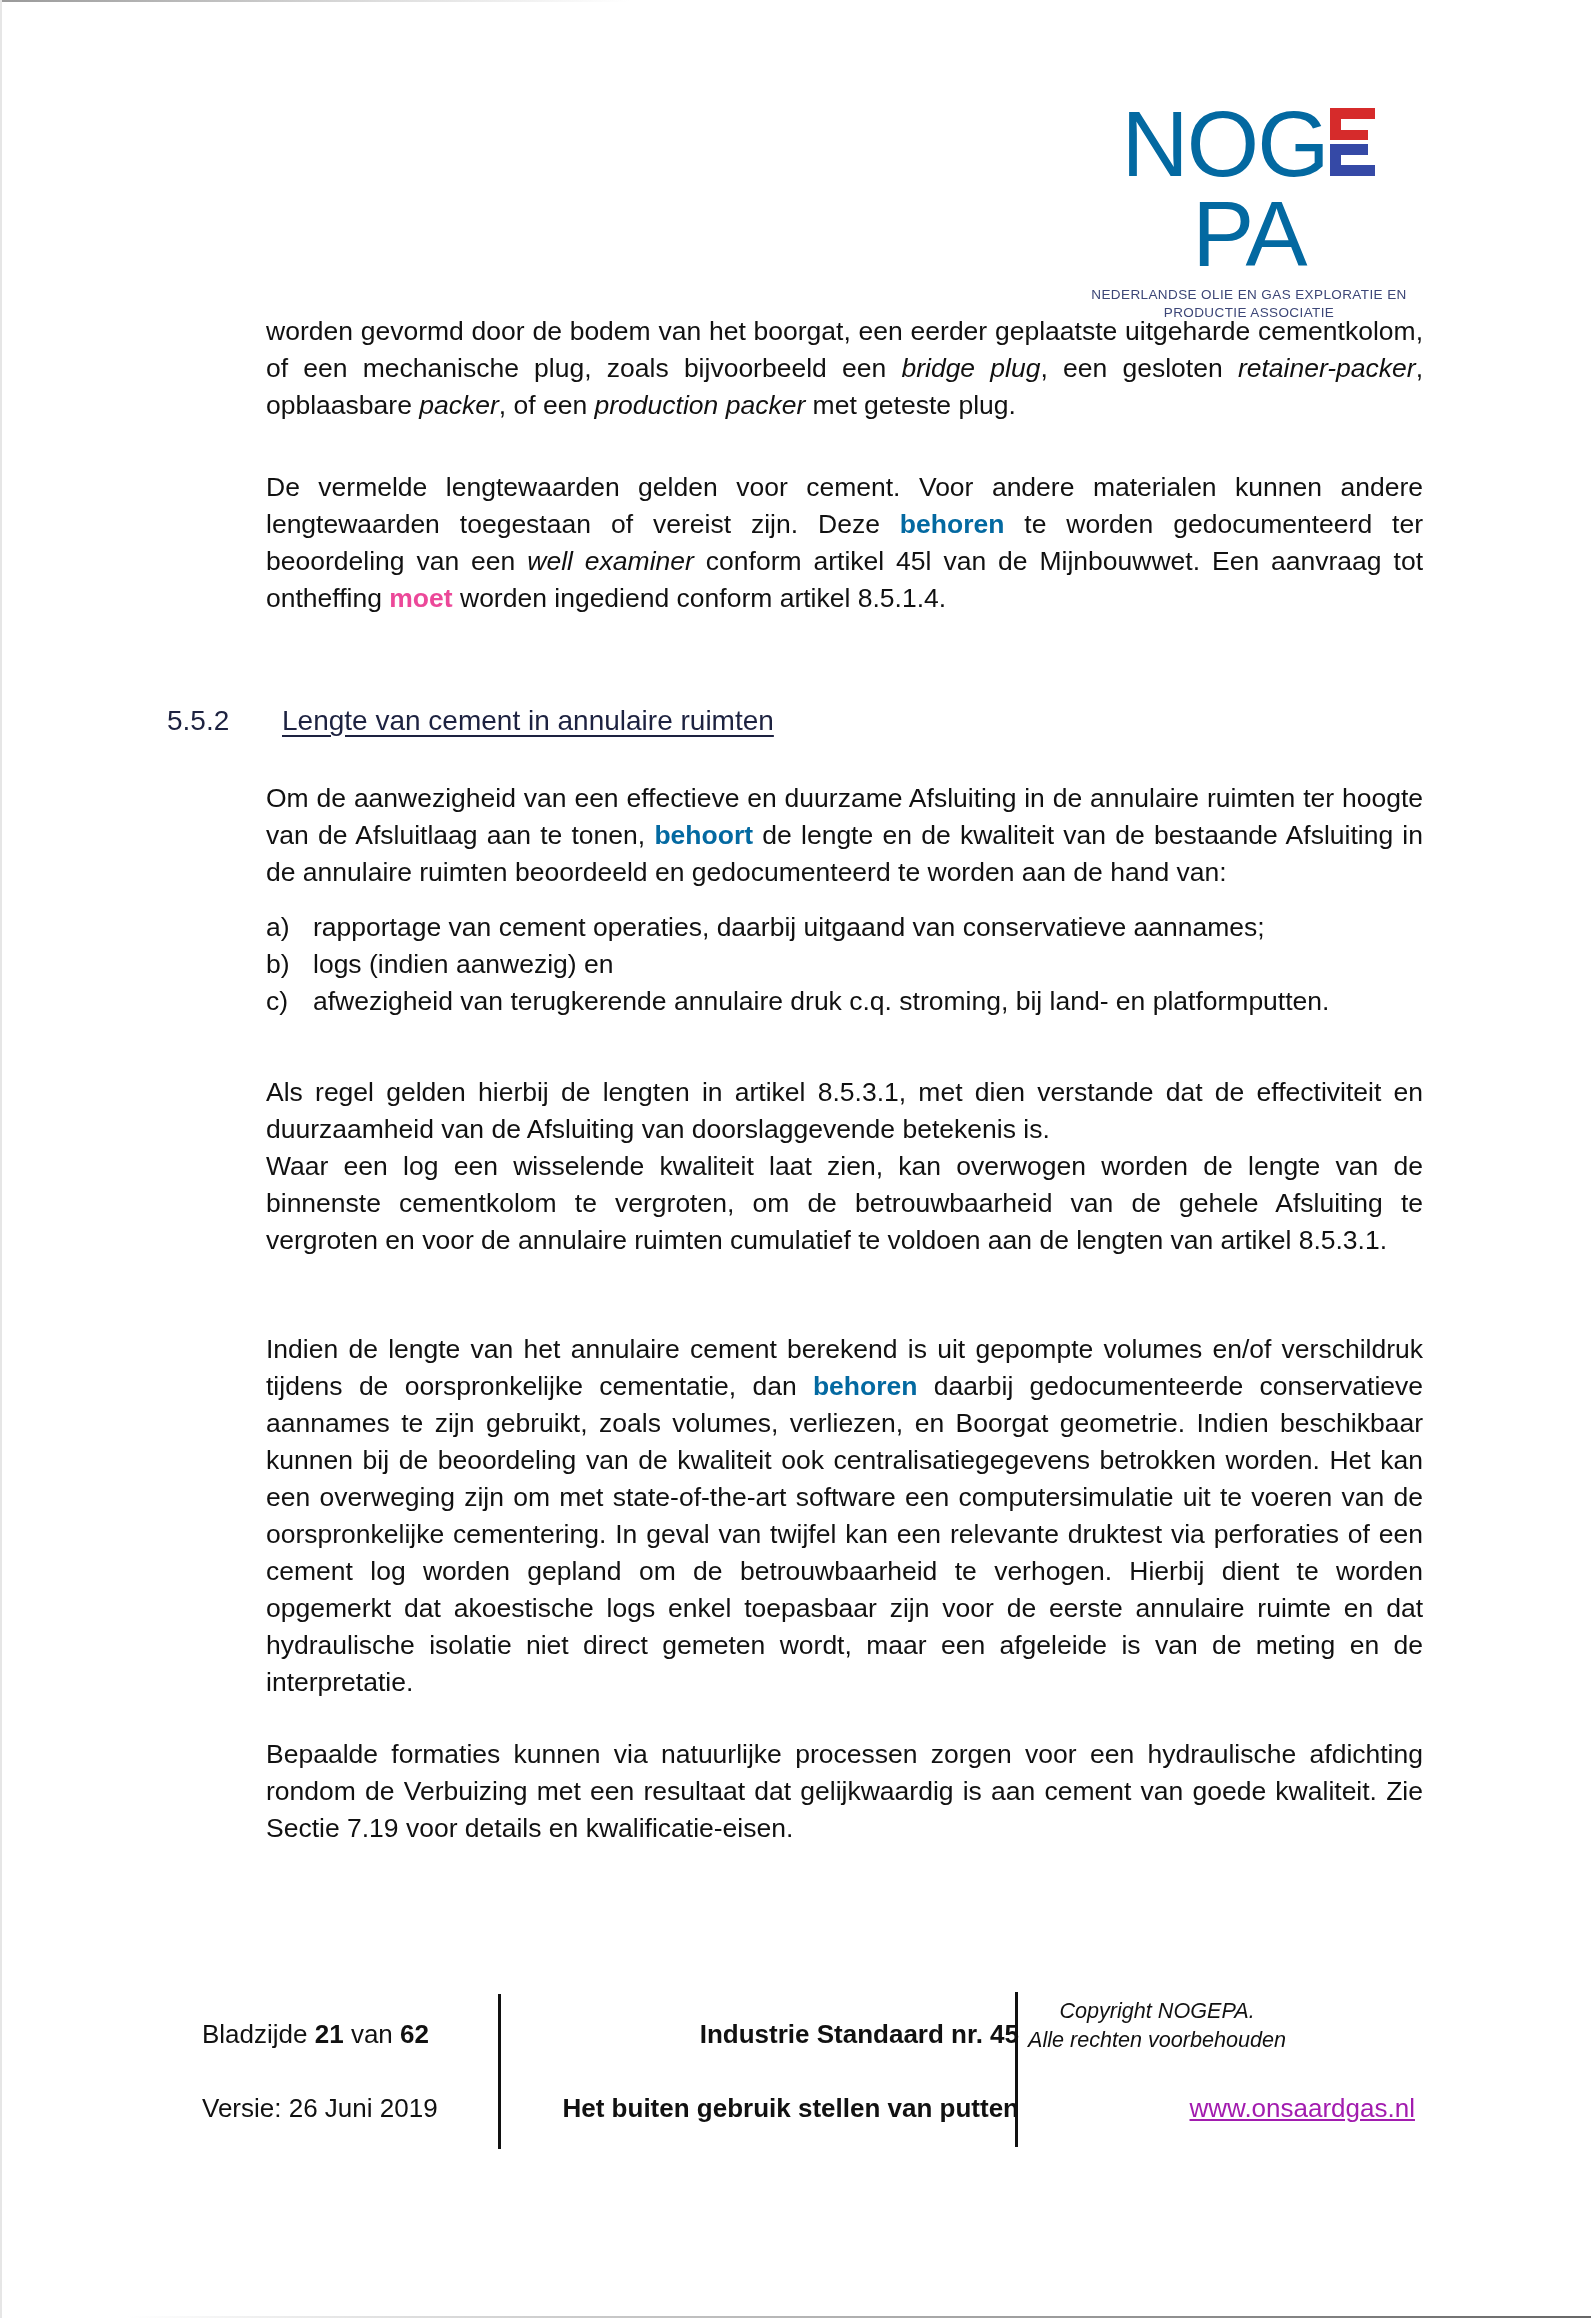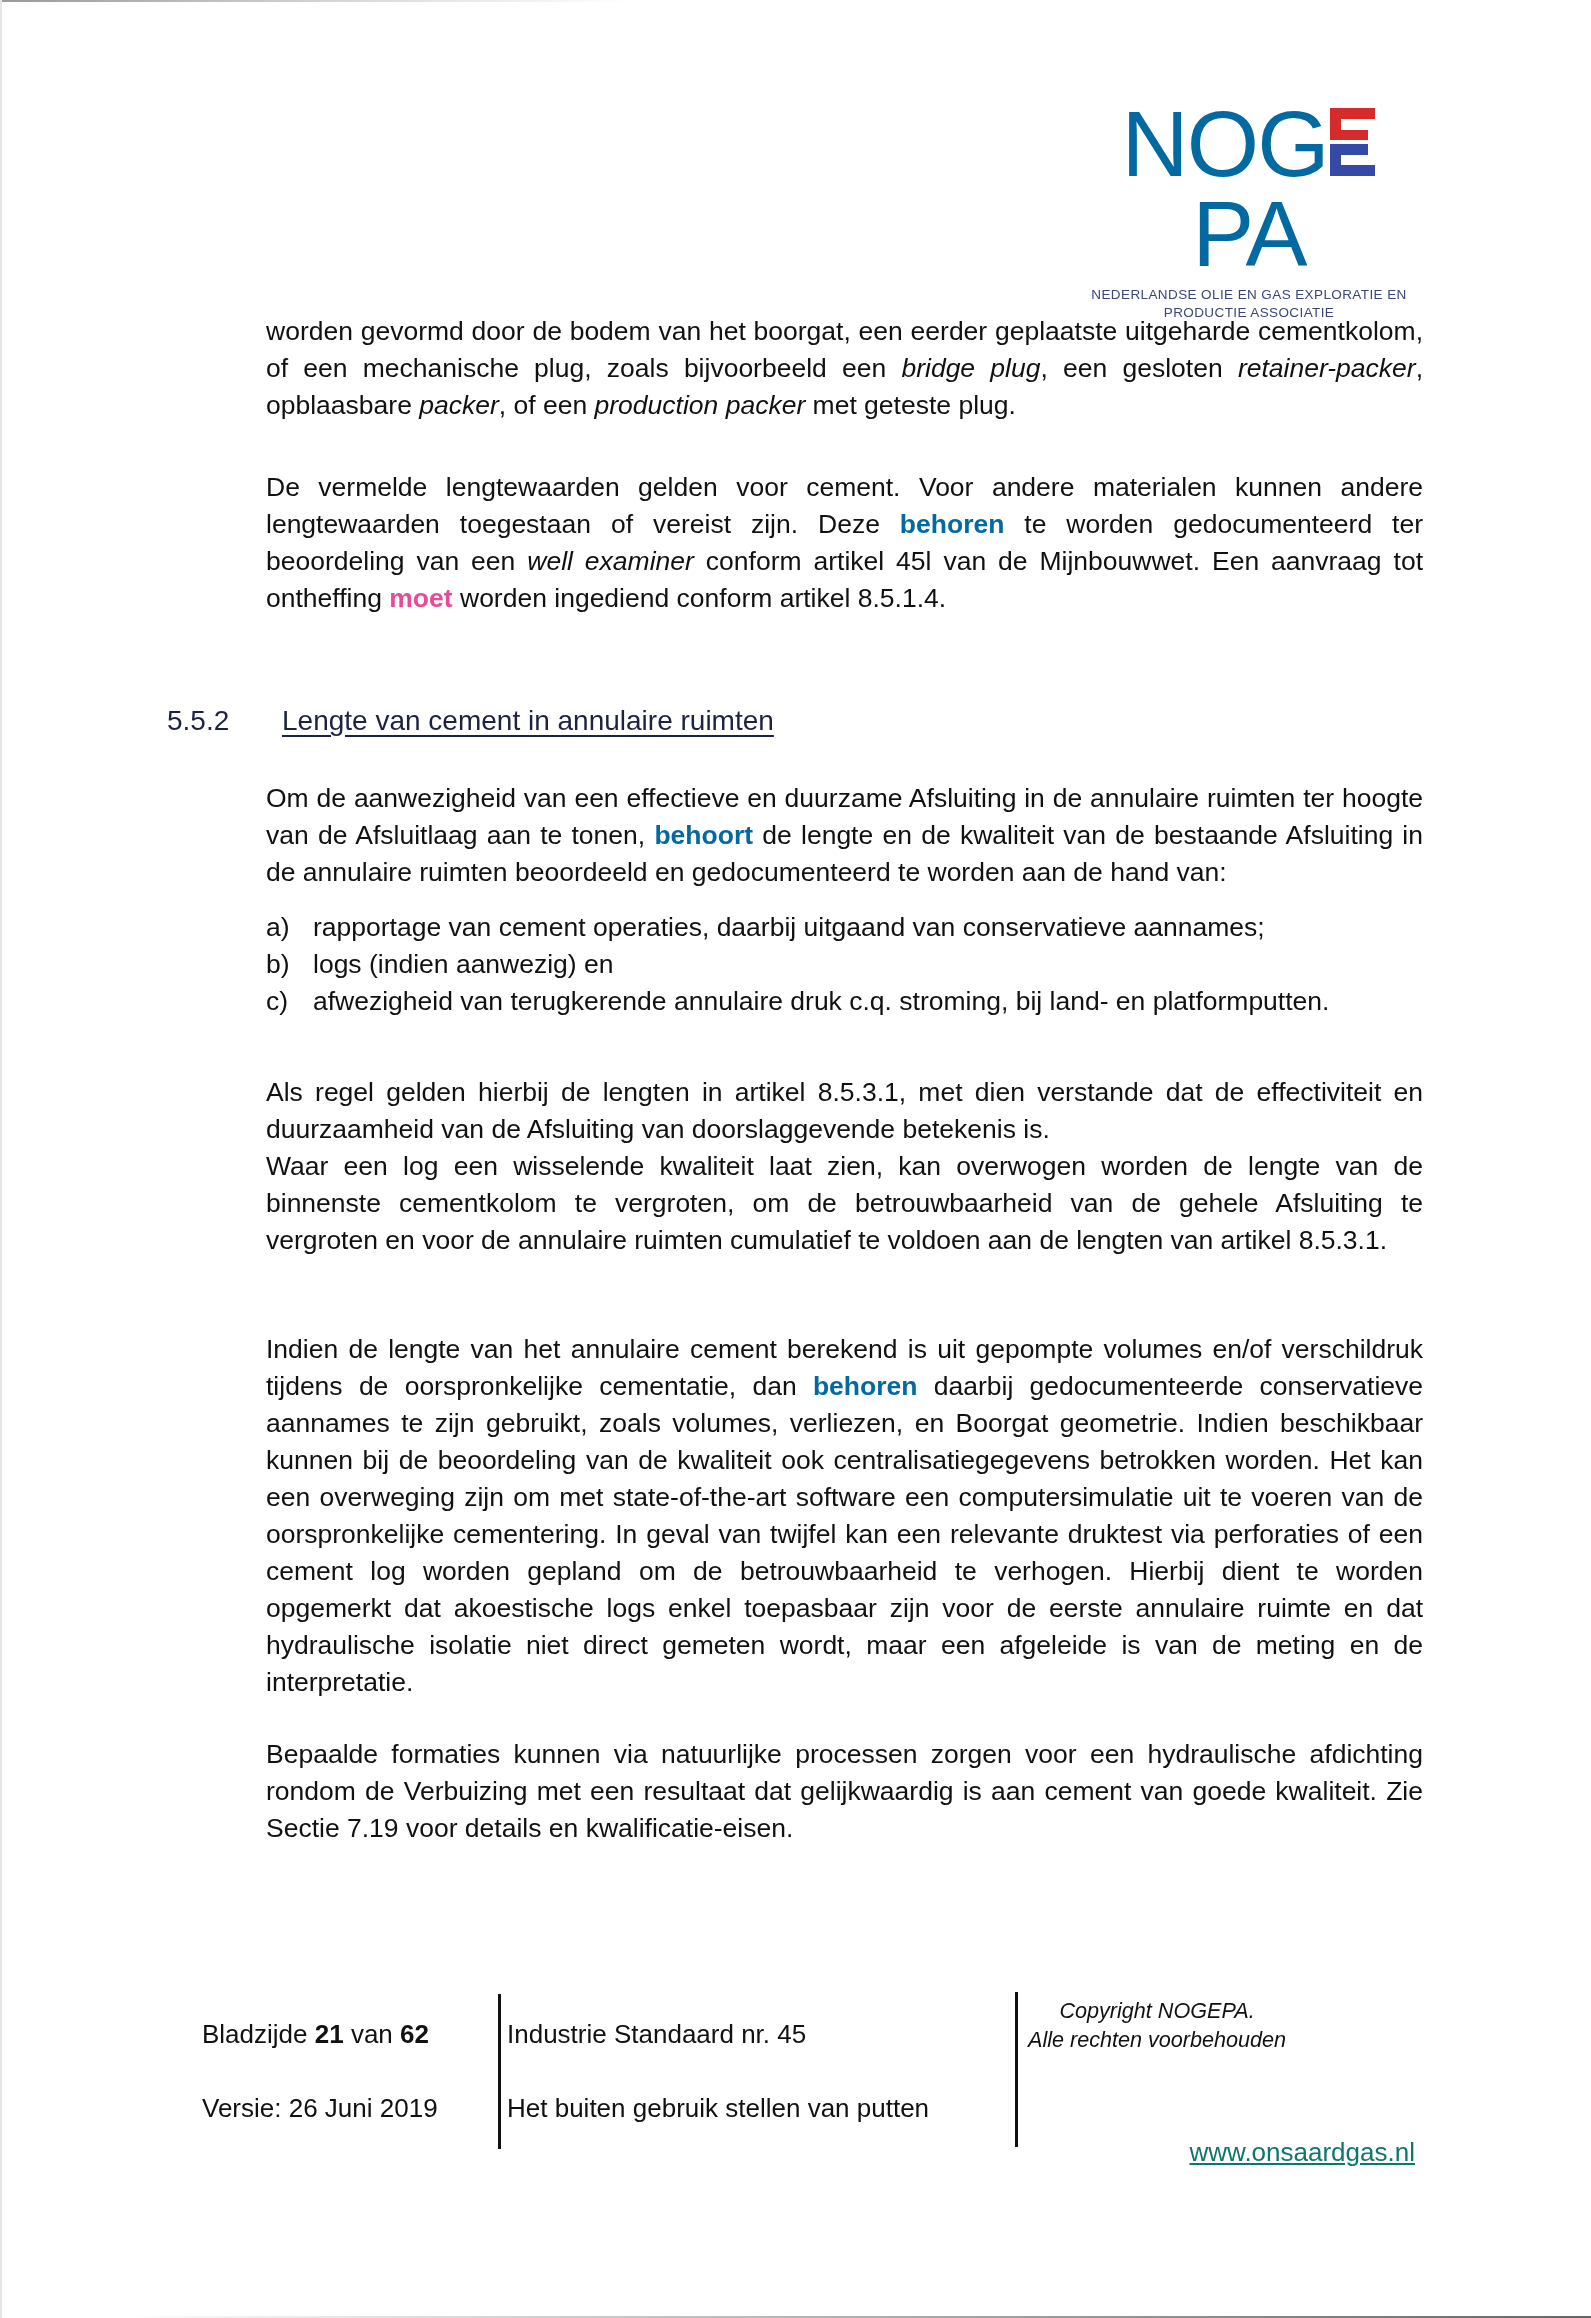--- a/index.html
+++ b/index.html
@@ -32,21 +32,21 @@
 
     .list { list-style: none; margin: 0; padding: 0; }
     .list li { display: flex; }
     .list .marker { width: 47px; flex: none; }
 
     .footer { position: absolute; left: 202px; top: 1994px; width: 1150px; height: 153px; font-size: 26px; }
     .footer .col { position: absolute; top: 0; height: 153px; }
     .footer .vline { position: absolute; top: 0; width: 2.7px; height: 155px; background: #111; }
     .footer .row1 { position: absolute; top: 25px; }
     .footer .row2 { position: absolute; top: 99px; }
-    .link { color: #0f766e; text-decoration: underline; margin-top: 44px; }
+    .link { color: #a21caf; text-decoration: underline; }
   </style>
 </head>
 <body>
 
 <div class="scan-edge-top"></div>
 <div class="scan-edge-left"></div>
 <div class="scan-edge-bottom"></div>
 
 <div class="logo">
   <div class="logo-mark">
@@ -121,21 +121,21 @@
 </div>
 
 <div class="footer">
   <div class="col" style="left:0;width:278px;">
     <div class="row1">
       <span>Bladzijde </span><b>21</b><span> van </span><b>62</b>
     </div>
     <div class="row2">Versie: 26 Juni 2019</div>
   </div>
   <div class="vline" style="left:296px;"></div>
-  <div class="col" style="left:305px;width:512px;text-align:left;font-weight:400;">
+  <div class="col" style="left:305px;width:512px;text-align:right;font-weight:700;">
     <div class="row1" style="width:100%;">Industrie Standaard nr. 45</div>
     <div class="row2" style="width:100%;">Het buiten gebruik stellen van putten</div>
   </div>
   <div class="vline" style="left:813px;top:-1.8px;"></div>
   <div class="col" style="left:826px;width:323px;text-align:center;">
     <div class="row1" style="top:1.8px;font-style:italic;font-size:21.6px;line-height:29px;">
       <div>Copyright NOGEPA.</div>
       <div>Alle rechten voorbehouden</div>
     </div>
     <a class="row2 link">www.onsaardgas.nl</a>

